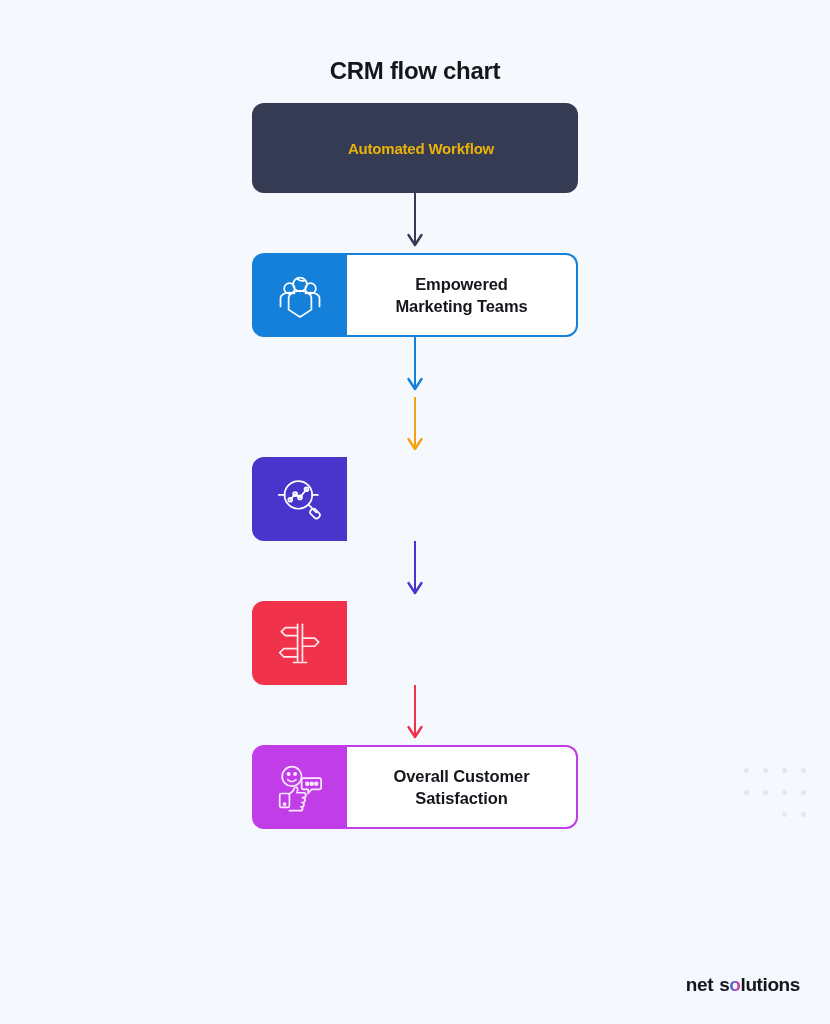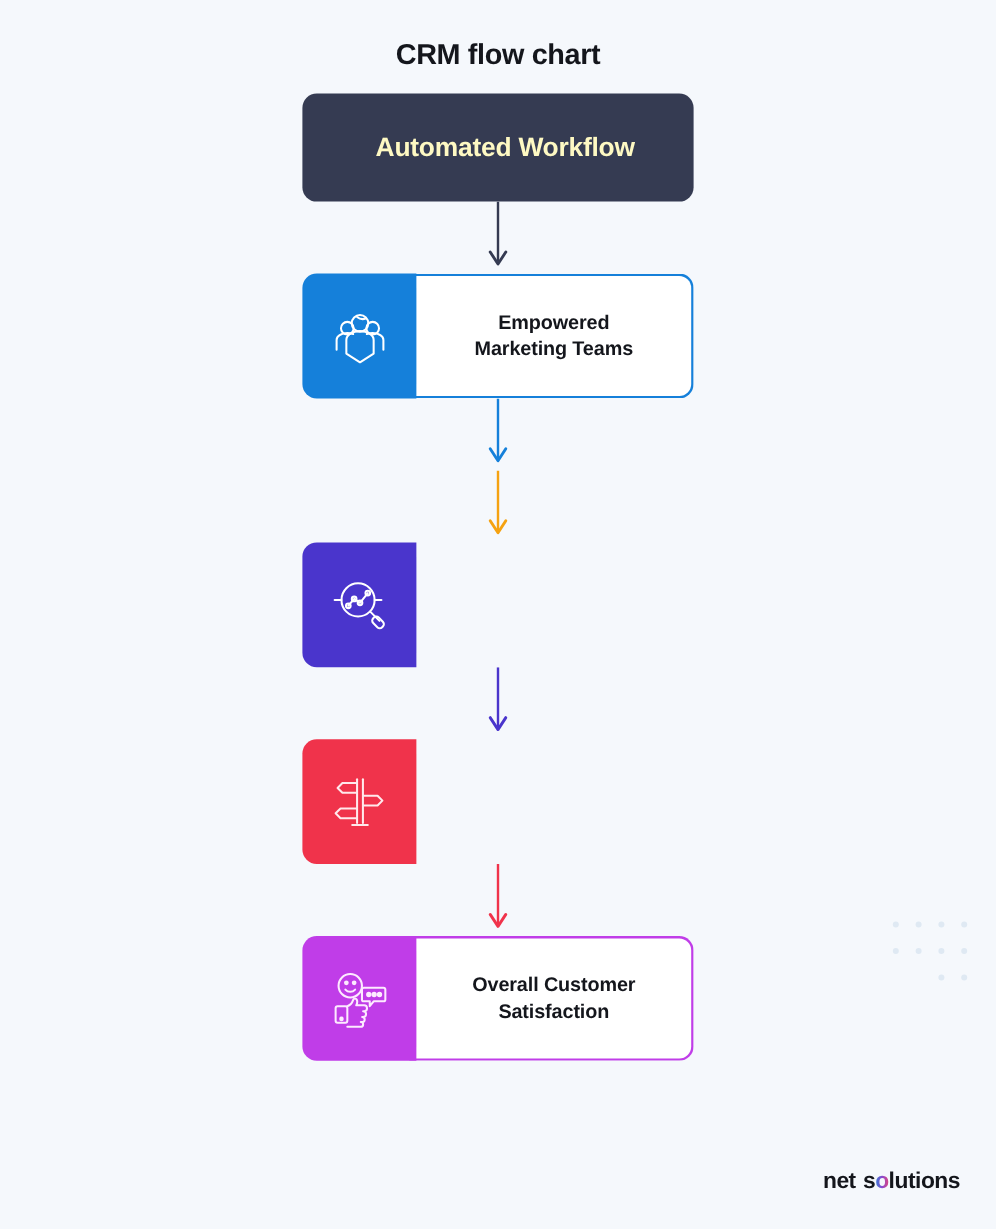--- a/index.html
+++ b/index.html
@@ -16,60 +16,60 @@
     overflow: hidden;
   }
 
   
   .chart-title {
     text-align: center;
     font-size: 24px;
     font-weight: bold;
     color: #14161c;
     letter-spacing: -0.3px;
-    padding-top: 32px;
+    padding-top: 57px;
   }
 
   
   .flow {
     width: 326px;
     margin: 0 auto;
     margin-top: 18px;
     position: relative;
   }
 
   
   .node-header {
     height: 90px;
     background: #353b52;
     border-radius: 12px;
     display: flex;
     align-items: center;
     justify-content: center;
   }
   .node-header-label {
-    color: #fef9c3;
-    font-size: 22px;
+    color: #eab308;
+    font-size: 15px;
     font-weight: bold;
     letter-spacing: -0.2px;
     margin-left: 12px;
   }
 
   
   .connector {
     height: 60px;
     display: flex;
     align-items: center;
     justify-content: center;
   }
   .connector svg { display: block; }
 
   
   .node-step {
-    height: 104px;
+    height: 84px;
     display: flex;
     border-radius: 12px;
     overflow: visible;
     position: relative;
   }
   .node-icon-panel {
     width: 95px;
     flex: 0 0 95px;
     border-radius: 12px 0 0 12px;
     display: flex;

